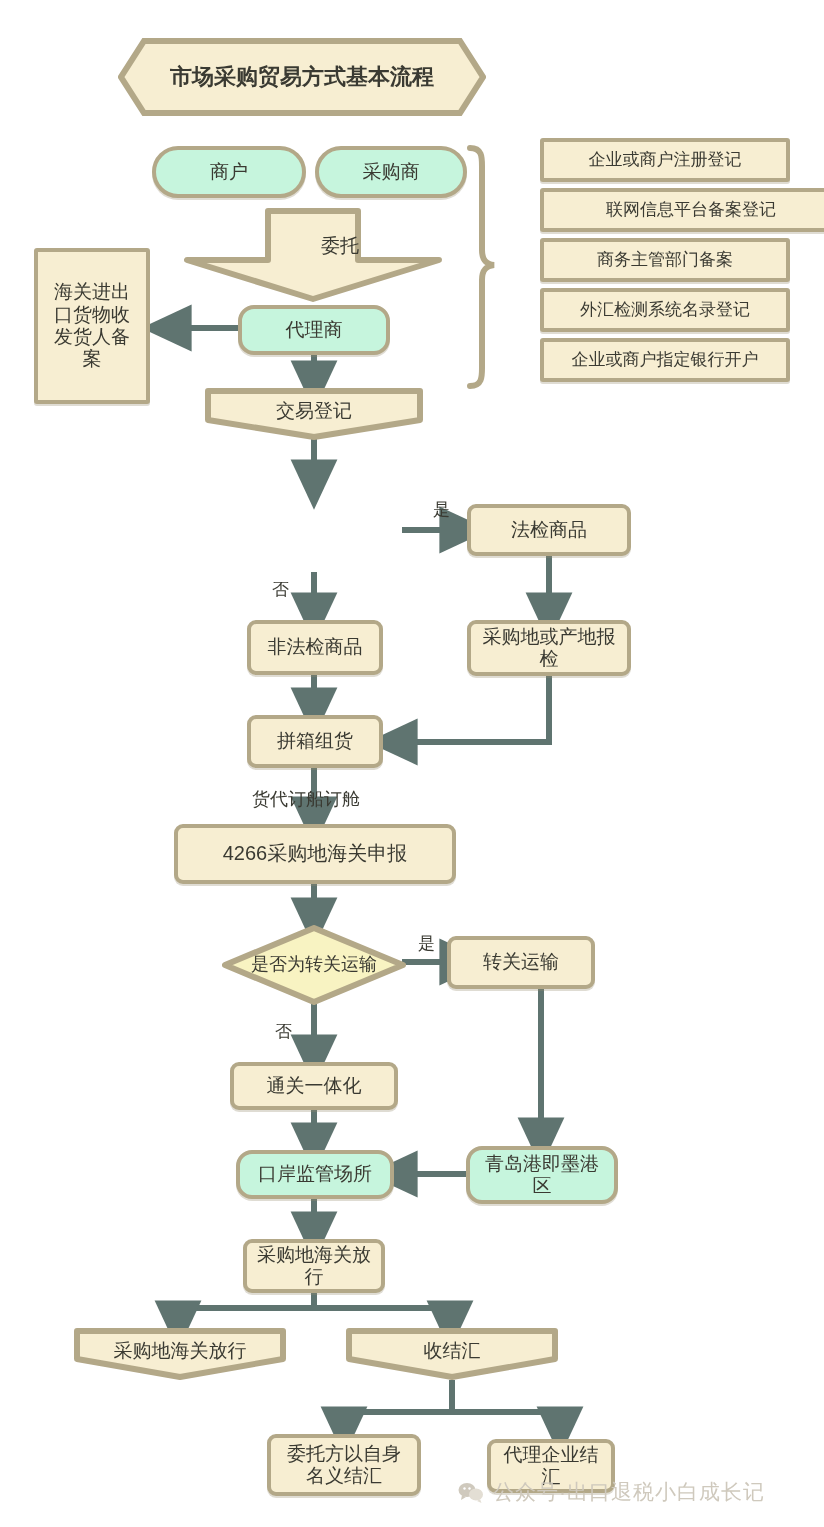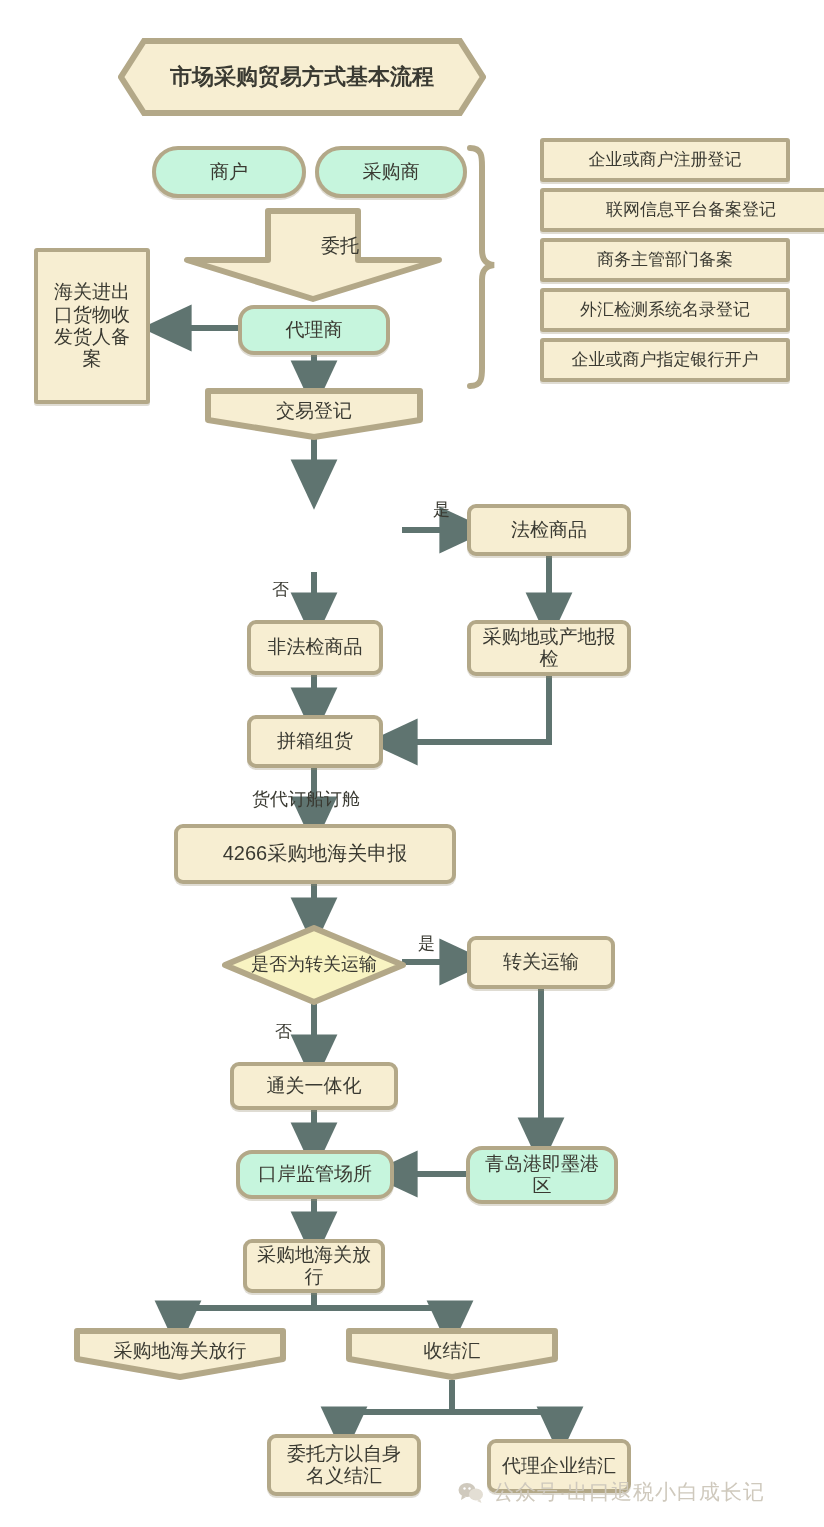--- a/index.html
+++ b/index.html
@@ -168,21 +168,21 @@
 
   <div class="node shape" style="left:222px;top:925px;width:184px;height:80px;font-size:18px;">
     <svg viewBox="0 0 184 80" preserveAspectRatio="none">
       <polygon points="92,3 181,40 92,77 3,40" fill="#f8f3c2" stroke="#b3a888" stroke-width="6" stroke-linejoin="round"></polygon>
     </svg>
     <span class="lbl">是否为转关运输</span>
   </div>
   <div class="edge-label" style="left:418px;top:932px;font-size:17px;">是</div>
   <div class="edge-label" style="left:275px;top:1020px;font-size:17px;">否</div>
 
-  <div class="node rect" style="left:467px;top:936px;width:148px;height:53px;font-size:19px;">
+  <div class="node rect" style="left:447px;top:936px;width:148px;height:53px;font-size:19px;">
     <span>转关运输</span>
   </div>
   <div class="node rect" style="left:230px;top:1062px;width:168px;height:48px;font-size:19px;">
     <span>通关一体化</span>
   </div>
 
   <div class="node mintsoft" style="left:466px;top:1146px;width:152px;height:58px;font-size:19px;padding:0 7px;">
     <span>青岛港即墨港区</span>
   </div>
   <div class="node mintsoft" style="left:236px;top:1150px;width:158px;height:49px;font-size:19px;">
@@ -202,21 +202,21 @@
   <div class="node shape" style="left:346px;top:1328px;width:212px;height:52px;font-size:19px;">
     <svg viewBox="0 0 212 52" preserveAspectRatio="none">
       <polygon points="3,3 209,3 209,31 106,49 3,31" fill="#f7eed2" stroke="#b3a888" stroke-width="6" stroke-linejoin="round"></polygon>
     </svg>
     <span class="lbl" style="margin-top:-6px;">收结汇</span>
   </div>
 
   <div class="node rect" style="left:267px;top:1434px;width:154px;height:62px;font-size:19px;padding:0 8px;">
     <span>委托方以自身名义结汇</span>
   </div>
-  <div class="node rect" style="left:487px;top:1439px;width:144px;height:54px;font-size:19px;padding:0 6px;">
+  <div class="node rect" style="left:487px;top:1439px;width:128px;height:54px;font-size:19px;padding:0 6px;">
     <span>代理企业结汇</span>
   </div>
 
   <div class="wm" style="left:458px;top:1478px;">
     <span class="bub">
       <svg viewBox="0 0 26 22" width="26" height="22">
         <ellipse cx="9" cy="9" rx="8.5" ry="7" fill="#cfc9bd"></ellipse>
         <polygon points="4,14 3,19 8,16" fill="#cfc9bd"></polygon>
         <ellipse cx="18" cy="13.5" rx="7" ry="6" fill="#e3ded4"></ellipse>
         <polygon points="22,18 23.5,22 19,20" fill="#e3ded4"></polygon>

